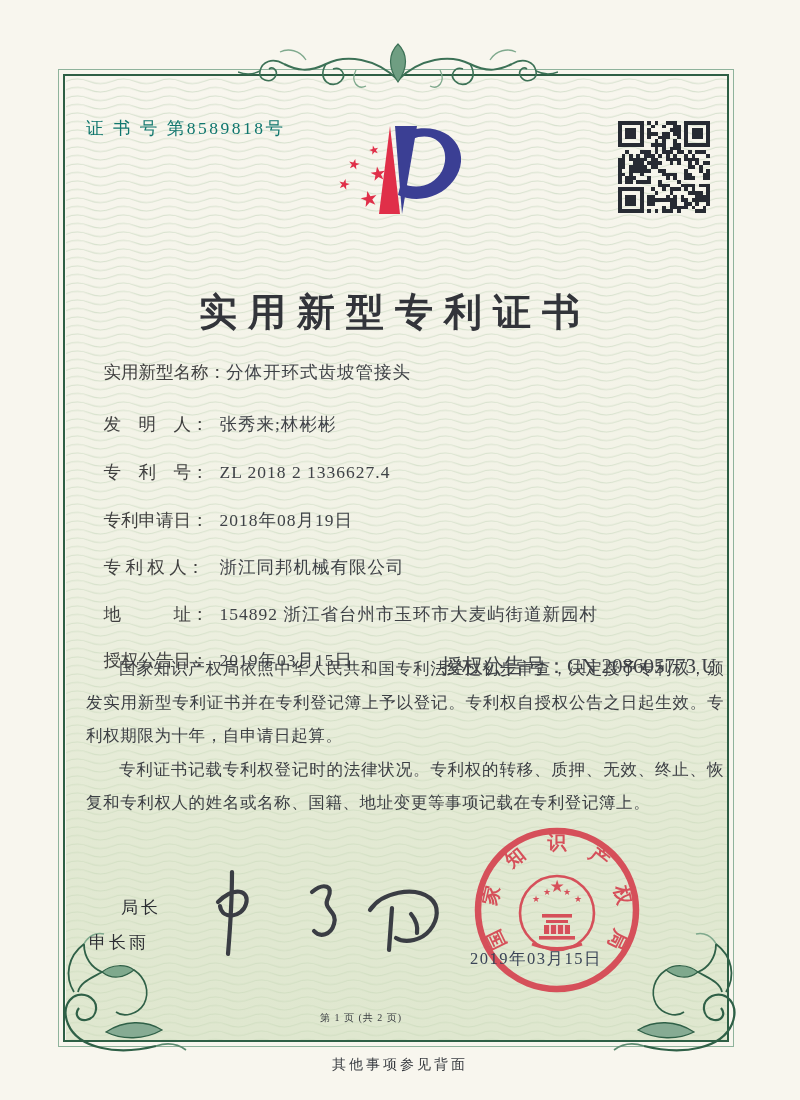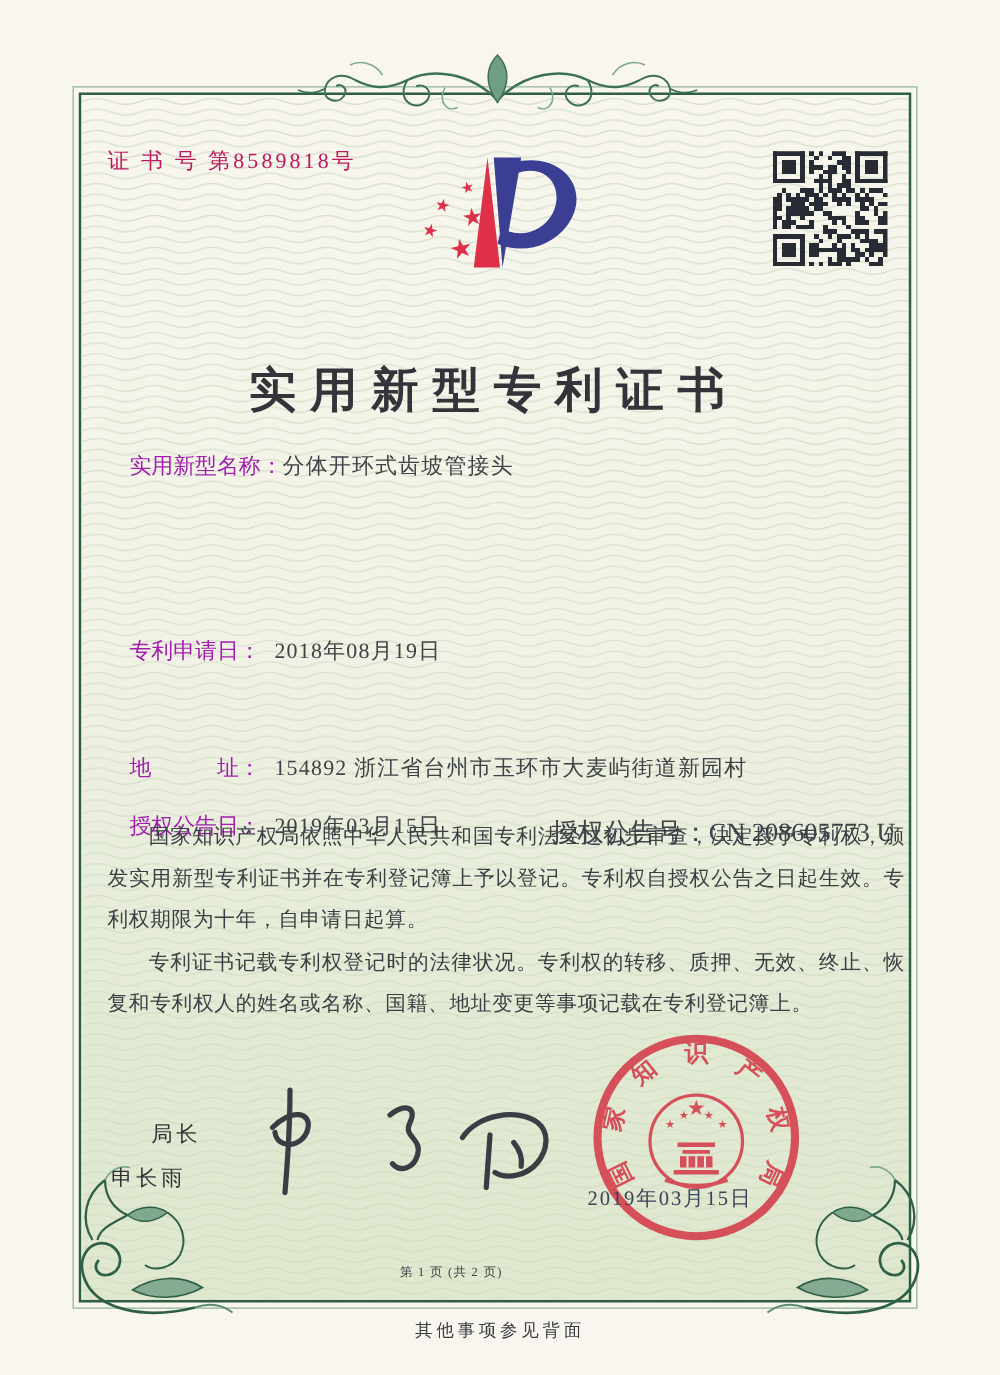--- a/index.html
+++ b/index.html
@@ -8,25 +8,25 @@
   
   .frame-outer{position:absolute;left:58px;top:69px;right:66px;bottom:53px;
                border:1.5px solid #8fb39c;}
   .frame-inner{position:absolute;left:63px;top:74px;right:71px;bottom:58px;
                border:2.5px solid #2e5f45;}
   .guilloche{position:absolute;left:66px;top:77px;width:661px;height:963px;}
   .tint{position:absolute;left:66px;top:77px;width:661px;height:963px;
         background:linear-gradient(180deg,rgba(231,238,221,0) 0%,rgba(223,232,206,.25) 45%,rgba(209,223,189,.55) 78%,rgba(206,221,186,.6) 100%);}
   .orn{position:absolute;}
   
-  .certno{position:absolute;left:86px;top:116px;font-size:17.5px;letter-spacing:2.5px;color:#be185d;}
+  .certno{position:absolute;left:86px;top:116px;font-size:17.5px;letter-spacing:2.5px;color:#0f766e;}
   .title{position:absolute;left:0;right:10px;top:248px;text-align:center;font-size:38px;
          font-weight:600;letter-spacing:11px;color:#32343a;margin-top:39px;}
   .frow{position:absolute;left:86px;font-size:17.5px;color:#3f4247;white-space:pre;}
-  .frow .lab{display:inline-block;min-width:116px;color:#a21caf;}
+  .frow .lab{display:inline-block;min-width:116px;color:#404040;}
   .frow .val{letter-spacing:1px;}
   .grant2{position:absolute;left:420px;font-size:21px;color:#3f4247;white-space:pre;}
   .bodytext{position:absolute;left:86px;right:76px;top:652px;font-size:16.5px;
             line-height:33.5px;color:#3b3e43;letter-spacing:.6px;text-align:justify;}
   .bodytext p{margin:0;text-indent:2em;}
   .director{position:absolute;left:89px;font-family:"Liberation Sans","DejaVu Sans",sans-serif;
             font-size:17px;font-weight:500;color:#2d2f34;letter-spacing:3px;}
   .sig{position:absolute;left:192px;top:858px;}
   .sealwrap{position:absolute;left:460px;top:818px;width:196px;height:186px;}
   .sealdate{position:absolute;left:470px;top:948px;font-size:16.5px;color:#3a4457;
@@ -353,22 +353,31 @@
       <rect x="0" y="18" width="1" height="7" fill="#272b33"></rect>
       <rect x="6" y="18" width="1" height="7" fill="#272b33"></rect>
       <rect x="2" y="20" width="3" height="3" fill="#272b33"></rect>
     </svg>
 
   <div class="title">实用新型专利证书</div>
 
   <div class="frow" style="top:339px;">
     <span class="lab">实用新型名称：</span><span class="val">分体开环式齿坡管接头</span>
   </div>
+  <div class="frow" style="top:391px;">
+    <span class="lab">发　明　人：</span><span class="val">张秀来;林彬彬</span>
+  </div>
+  <div class="frow" style="top:439px;">
+    <span class="lab">专　利　号：</span><span class="val">ZL 2018 2 1336627.4</span>
+  </div>
   <div class="frow" style="top:487px;">
     <span class="lab">专利申请日：</span><span class="val">2018年08月19日</span>
+  </div>
+  <div class="frow" style="top:534px;">
+    <span class="lab">专 利 权 人：</span><span class="val">浙江同邦机械有限公司</span>
   </div>
   <div class="frow" style="top:581px;">
     <span class="lab">地　　　址：</span><span class="val">154892 浙江省台州市玉环市大麦屿街道新园村</span>
   </div>
   <div class="frow" style="top:627px;">
     <span class="lab">授权公告日：</span><span class="val">2019年03月15日</span>
   </div>
   <div class="grant2" style="top:627px;">
     <span class="lab">授权公告号：</span><span class="val">CN 208605773 U</span>
   </div>

